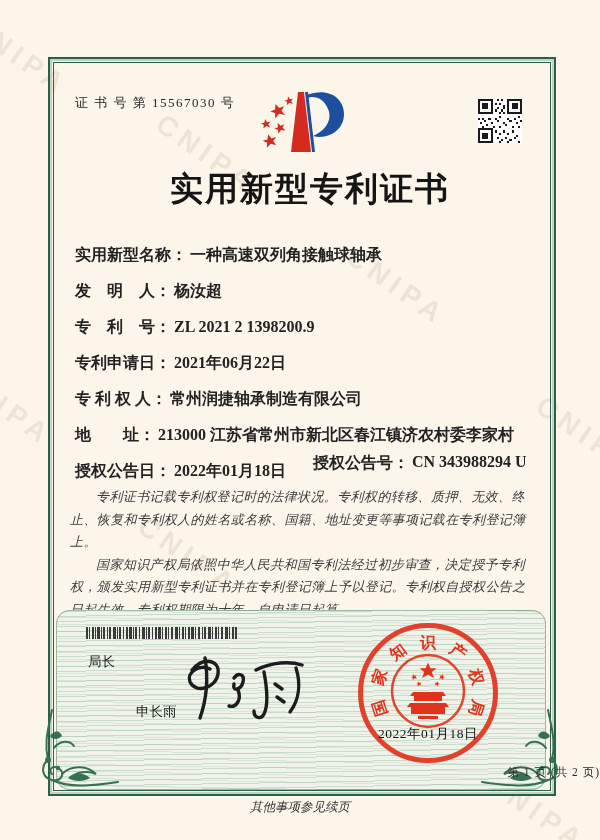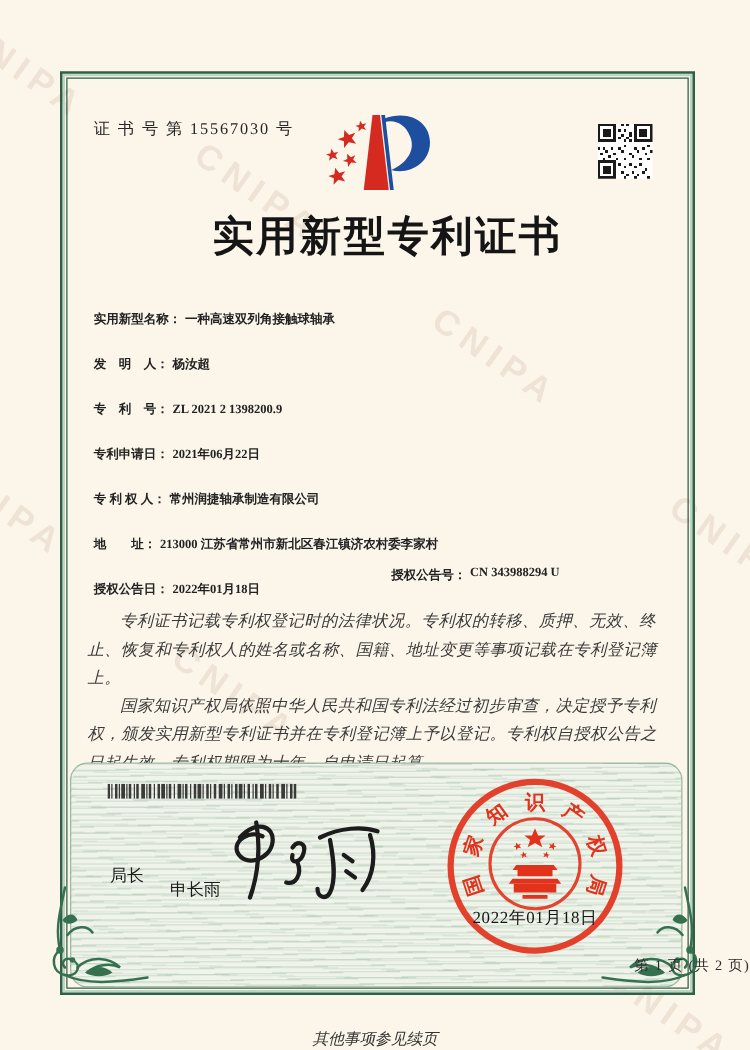--- a/index.html
+++ b/index.html
@@ -13,39 +13,39 @@
   .frame{position:absolute;left:48px;top:57px;width:504px;height:735px;
          border:2px solid #2e5f47;box-shadow:inset 0 0 0 2px #bcd6c4;}
   .frame::before{content:"";position:absolute;inset:3px;border:1px solid #2e5f47;pointer-events:none;}
   
   .certno{position:absolute;left:75px;top:94px;font-size:13px;letter-spacing:1.5px;color:#262626;}
   .logo{position:absolute;left:252px;top:86px;}
   .qr{position:absolute;left:478px;top:99px;}
   .title{position:absolute;left:0;top:167px;width:100%;text-align:center;
          font-size:33px;font-weight:700;letter-spacing:2px;color:#151515;padding-left:10px;}
   
-  .fields{position:absolute;left:75px;top:237px;width:460px;font-size:10px;}
+  .fields{position:absolute;left:75px;top:237px;width:460px;font-size:16px;}
   .frow{position:relative;height:36px;display:flex;align-items:center;}
   .flabel{font-weight:600;white-space:pre;}
   .fvalue{font-weight:600;white-space:pre;margin-left:3px;}
   .grantno{position:absolute;left:238px;top:0;height:36px;display:flex;align-items:flex-start;}
   
   .body-text{position:absolute;left:70px;top:486px;width:462px;
              font-style:italic;font-size:13px;line-height:22.5px;letter-spacing:0.4px;color:#3a3a3a;}
   .body-text p{margin:0;text-indent:2em;}
   
   .band{position:absolute;left:56px;top:610px;width:488px;height:178px;border-radius:14px;
         border:1px solid rgba(92,140,106,0.55);background-color:#eff3ea;
         background-image:repeating-linear-gradient(179deg,rgba(118,162,130,0.30) 0 1px,transparent 1px 5px),
                          repeating-linear-gradient(181deg,rgba(118,162,130,0.18) 0 1px,transparent 1px 7px);}
   .flourish{position:absolute;}
   .fl-left{left:38px;top:708px;}
   .fl-right{left:478px;top:708px;transform:scaleX(-1);}
   .barcode{position:absolute;left:86px;top:627px;}
-  .bureau-title{position:absolute;left:88px;top:692px;font-size:13.5px;color:#1c1c1c;
+  .bureau-title{position:absolute;left:88px;top:653px;font-size:13.5px;color:#1c1c1c;
                 font-family:"Liberation Sans","DejaVu Sans",sans-serif;}
   .bureau-name{position:absolute;left:88px;top:703px;font-size:13.5px;color:#1c1c1c;
                font-family:"Liberation Sans","DejaVu Sans",sans-serif;margin-left:48px;}
   .signature{position:absolute;left:172px;top:648px;}
   
   .seal{position:absolute;left:358px;top:623px;width:140px;height:140px;}
   .seal-ring{position:absolute;inset:0;border:5px solid rgba(226,50,28,0.92);border-radius:50%;}
   .seal-ch{position:absolute;width:18px;height:18px;text-align:center;line-height:18px;
            font-size:16px;font-weight:700;color:#e2321c;}
   .sc0{left:13px;top:76px;transform:rotate(-108deg);}
@@ -55,21 +55,21 @@
   .sc4{left:91px;top:20px;transform:rotate(36deg);}
   .sc5{left:109px;top:45px;transform:rotate(72deg);}
   .sc6{left:109px;top:76px;transform:rotate(108deg);}
   .seal-emblem{position:absolute;left:30px;top:28px;}
   .seal-date{position:absolute;left:-16px;top:102px;width:172px;text-align:center;
              font-size:13.5px;color:#151515;letter-spacing:0.5px;}
   
   .pageno{position:absolute;left:0;top:765px;width:100%;text-align:right;font-size:11.5px;
           letter-spacing:1px;color:#2a2a2a;}
   .note{position:absolute;left:0;top:799px;width:100%;text-align:center;font-size:12.5px;
-        font-style:italic;color:#333;margin-top:24px;}
+        font-style:italic;color:#333;}
 </style>
 </head>
 <body>
 
 <div class="cert">
 
   <div class="wm" style="left:-20px;top:10px;">CNIPA</div>
   <div class="wm" style="left:168px;top:108px;">CNIPA</div>
   <div class="wm" style="left:358px;top:240px;">CNIPA</div>
   <div class="wm" style="left:-36px;top:360px;">CNIPA</div>

